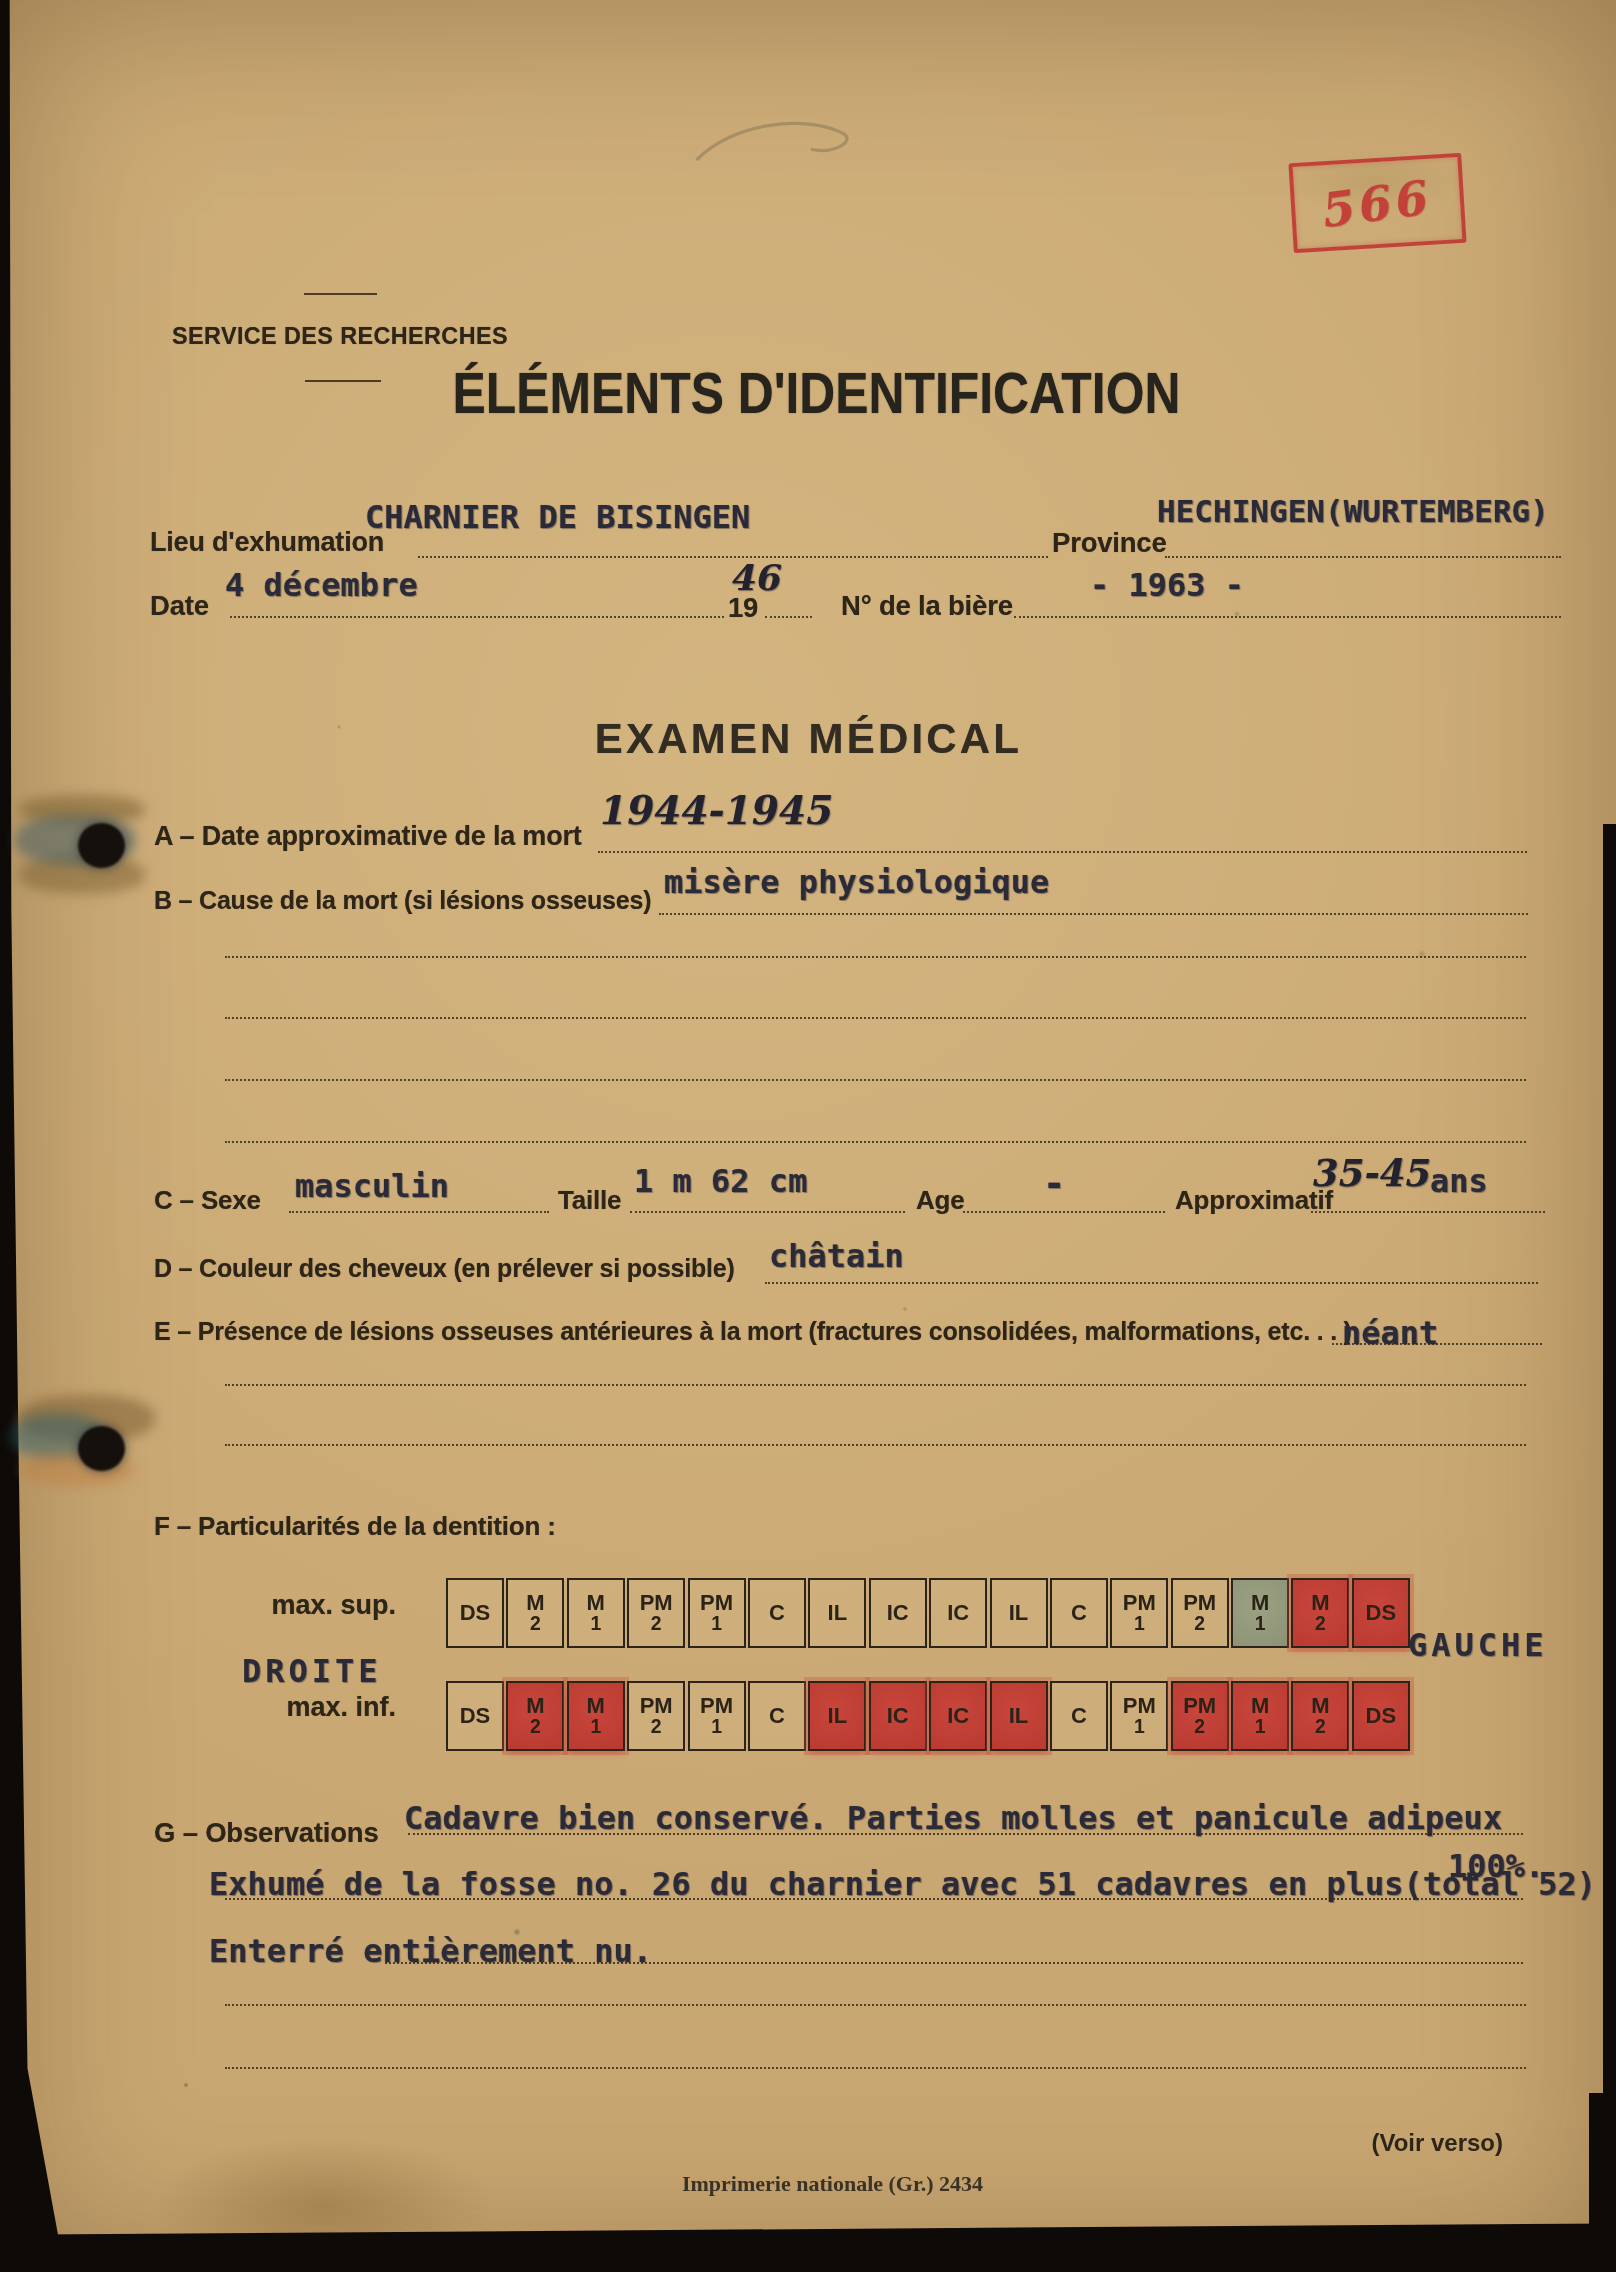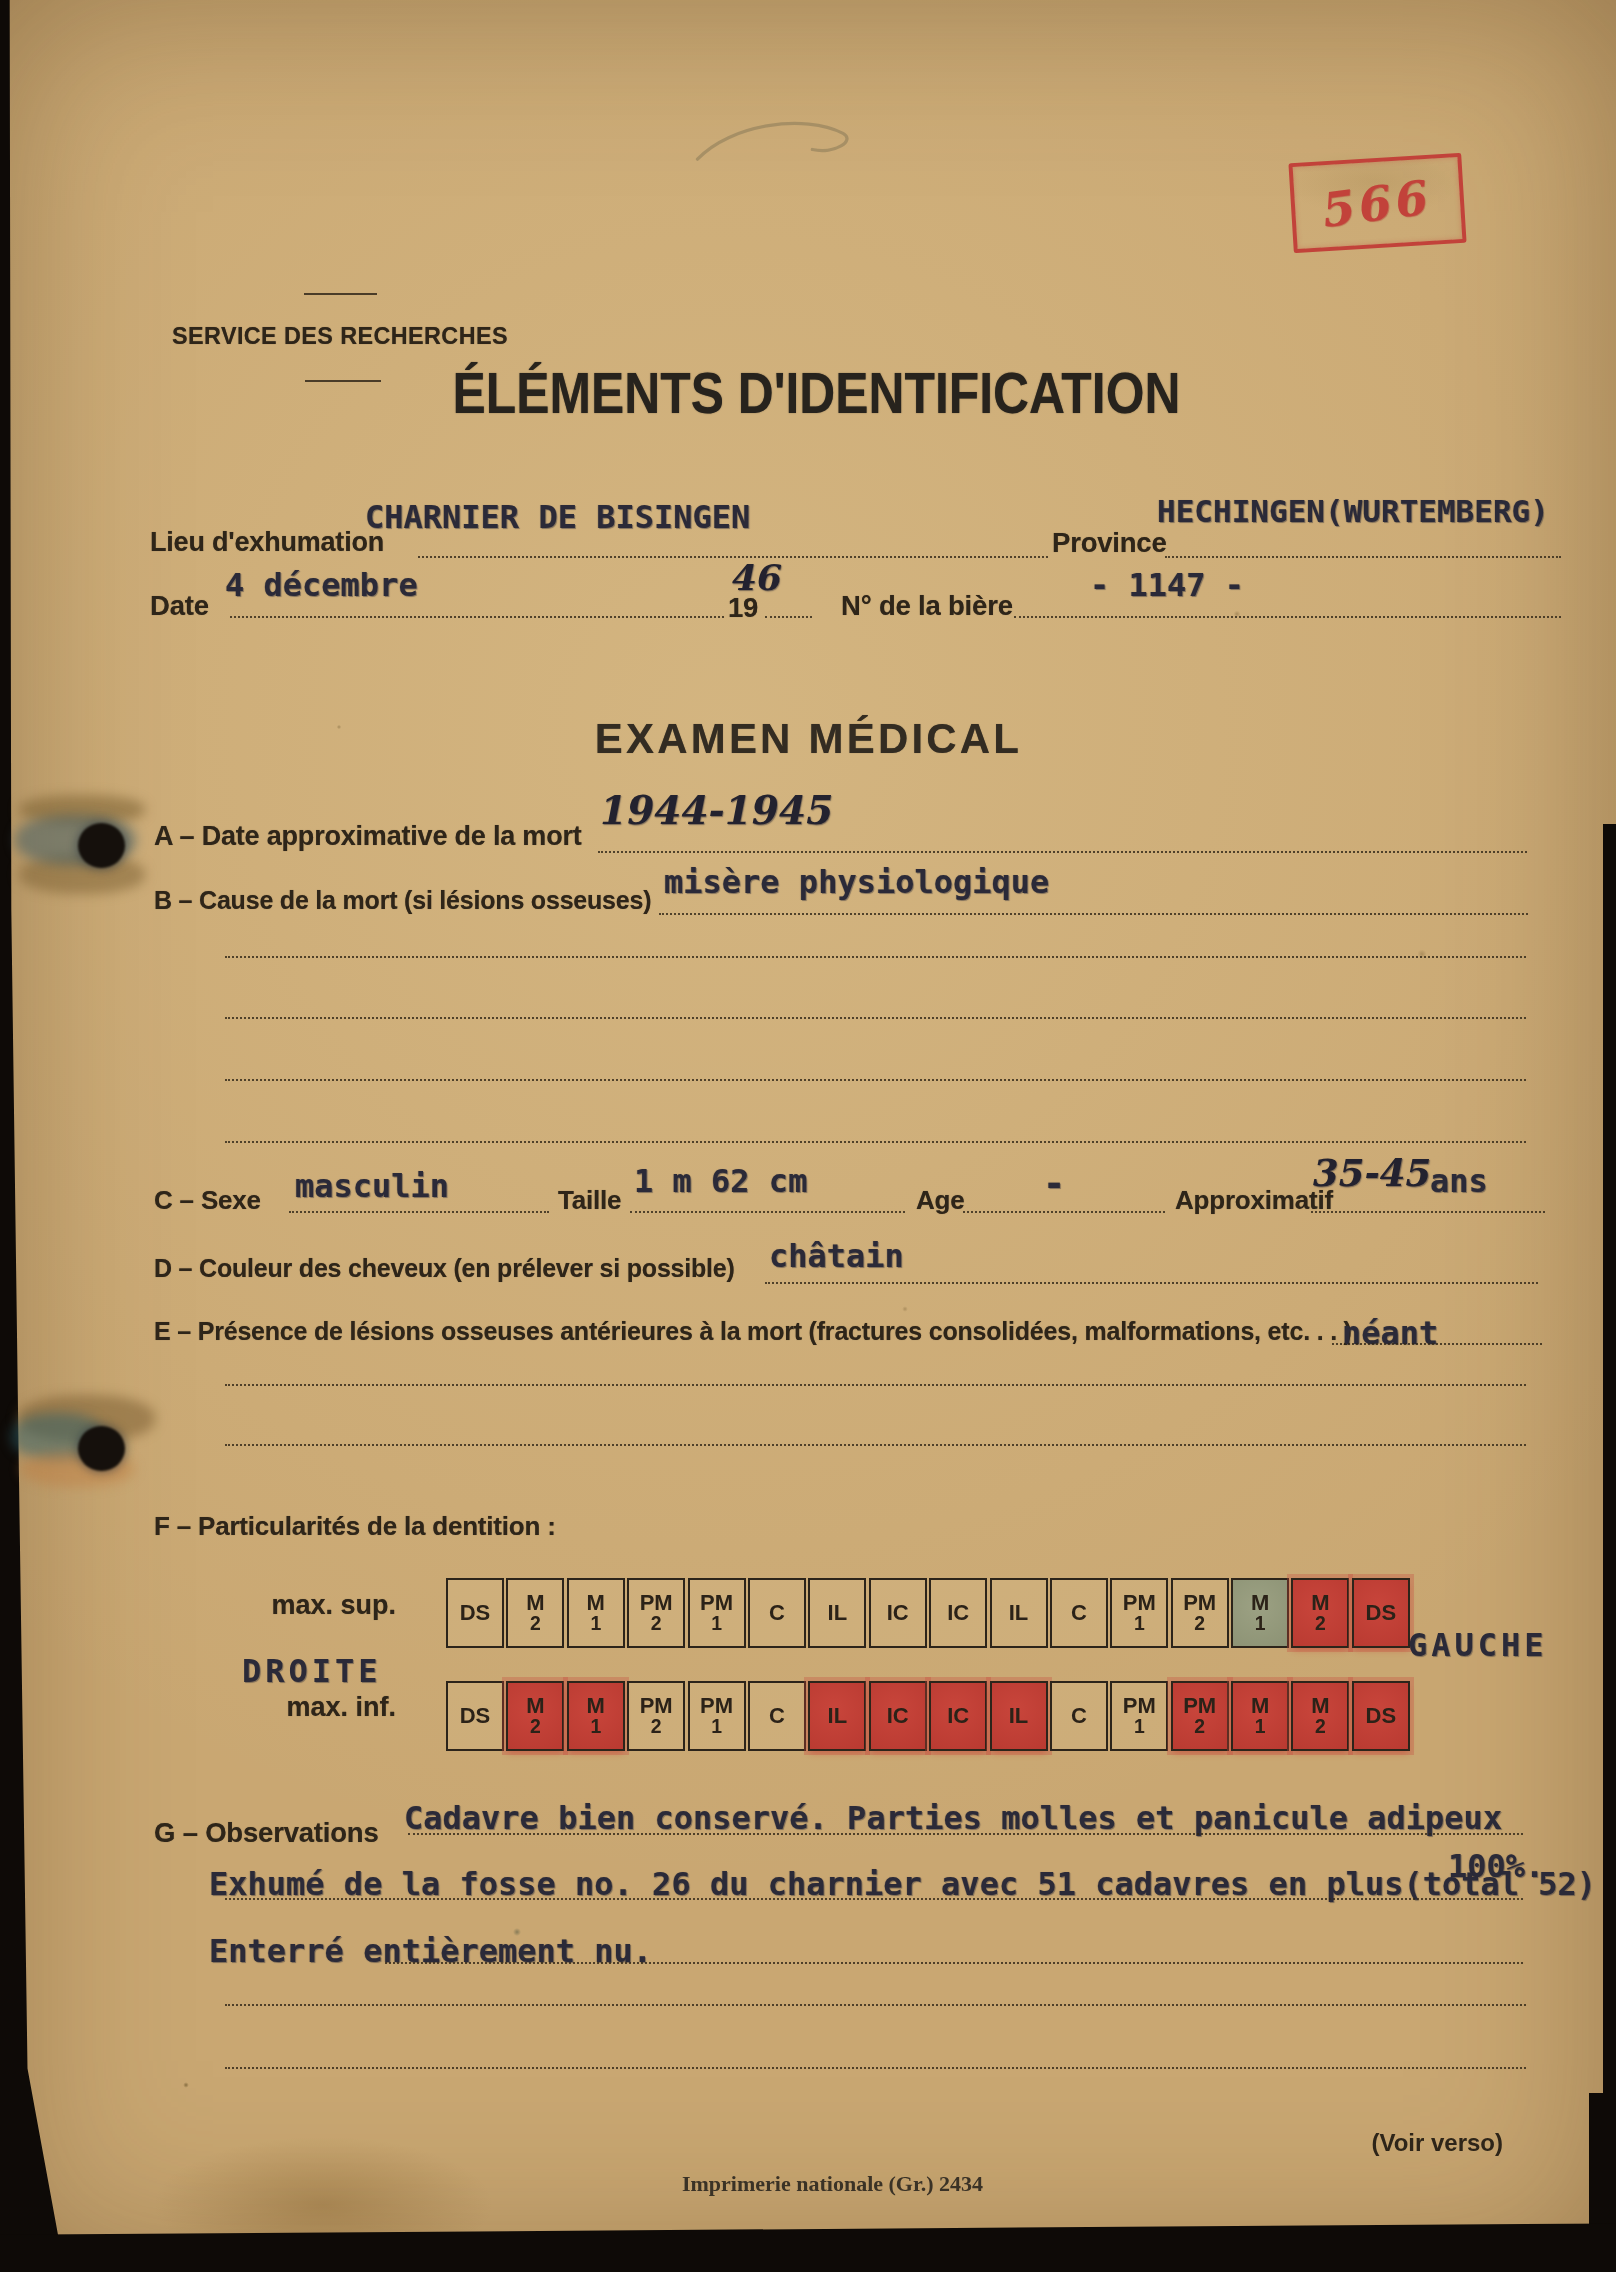--- a/index.html
+++ b/index.html
@@ -119,21 +119,21 @@
   <div class="typed" style="left:1157px;top:493px;font-size:31px;">HECHINGEN(WURTEMBERG)</div>
   <div class="dots" style="left:1165px;top:556px;width:396px;"></div>
 
   <div class="lbl" style="left:150px;top:590px;font-size:27.5px;">Date</div>
   <div class="typed" style="left:225px;top:566px;">4 décembre</div>
   <div class="dots" style="left:230px;top:616px;width:494px;"></div>
   <div class="lbl" style="left:728px;top:592px;font-size:27.5px;">19</div>
   <div class="hand" style="left:732px;top:556px;font-size:36px;">46</div>
   <div class="dots" style="left:765px;top:616px;width:47px;"></div>
   <div class="lbl" style="left:841px;top:590px;font-size:27.5px;">N° de la bière</div>
-  <div class="typed" style="left:1090px;top:566px;">- 1147 -</div>
+  <div class="typed" style="left:1090px;top:566px;">- 1963 -</div>
   <div class="dots" style="left:1014px;top:616px;width:547px;"></div>
 
   <div id="exam-heading">EXAMEN MÉDICAL</div>
 
   <div class="lbl" style="left:154px;top:821px;font-size:27px;">A – Date approximative de la mort</div>
   <div class="hand" style="left:600px;top:787px;">1944-1945</div>
   <div class="dots" style="left:598px;top:851px;width:929px;"></div>
 
   <div class="lbl" style="left:154px;top:886px;font-size:25px;">B – Cause de la mort (si lésions osseuses)</div>
   <div class="typed" style="left:664px;top:863px;">misère physiologique</div>

